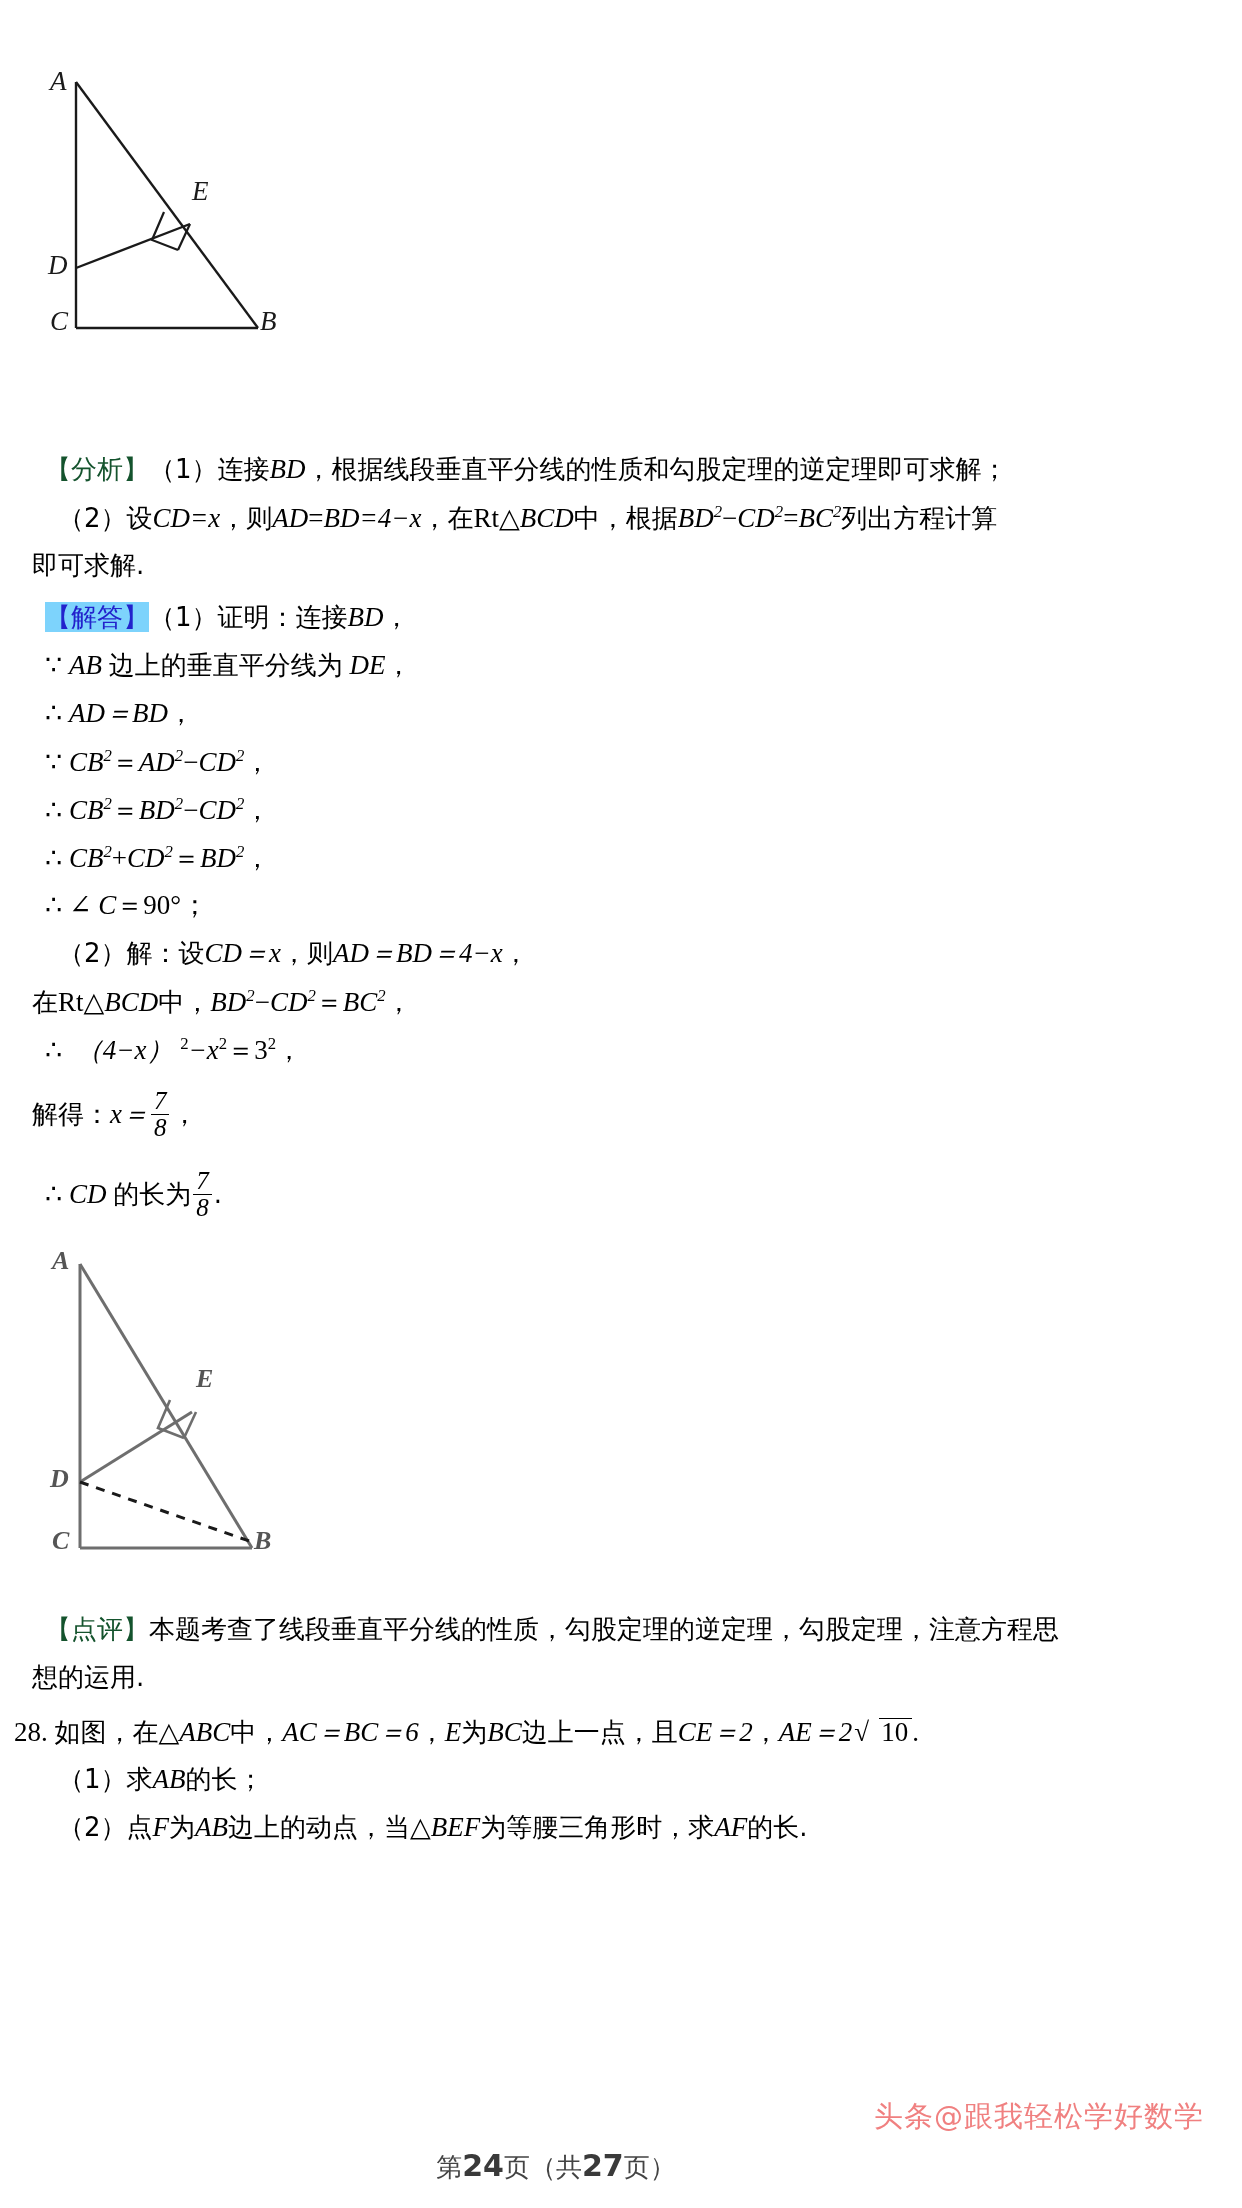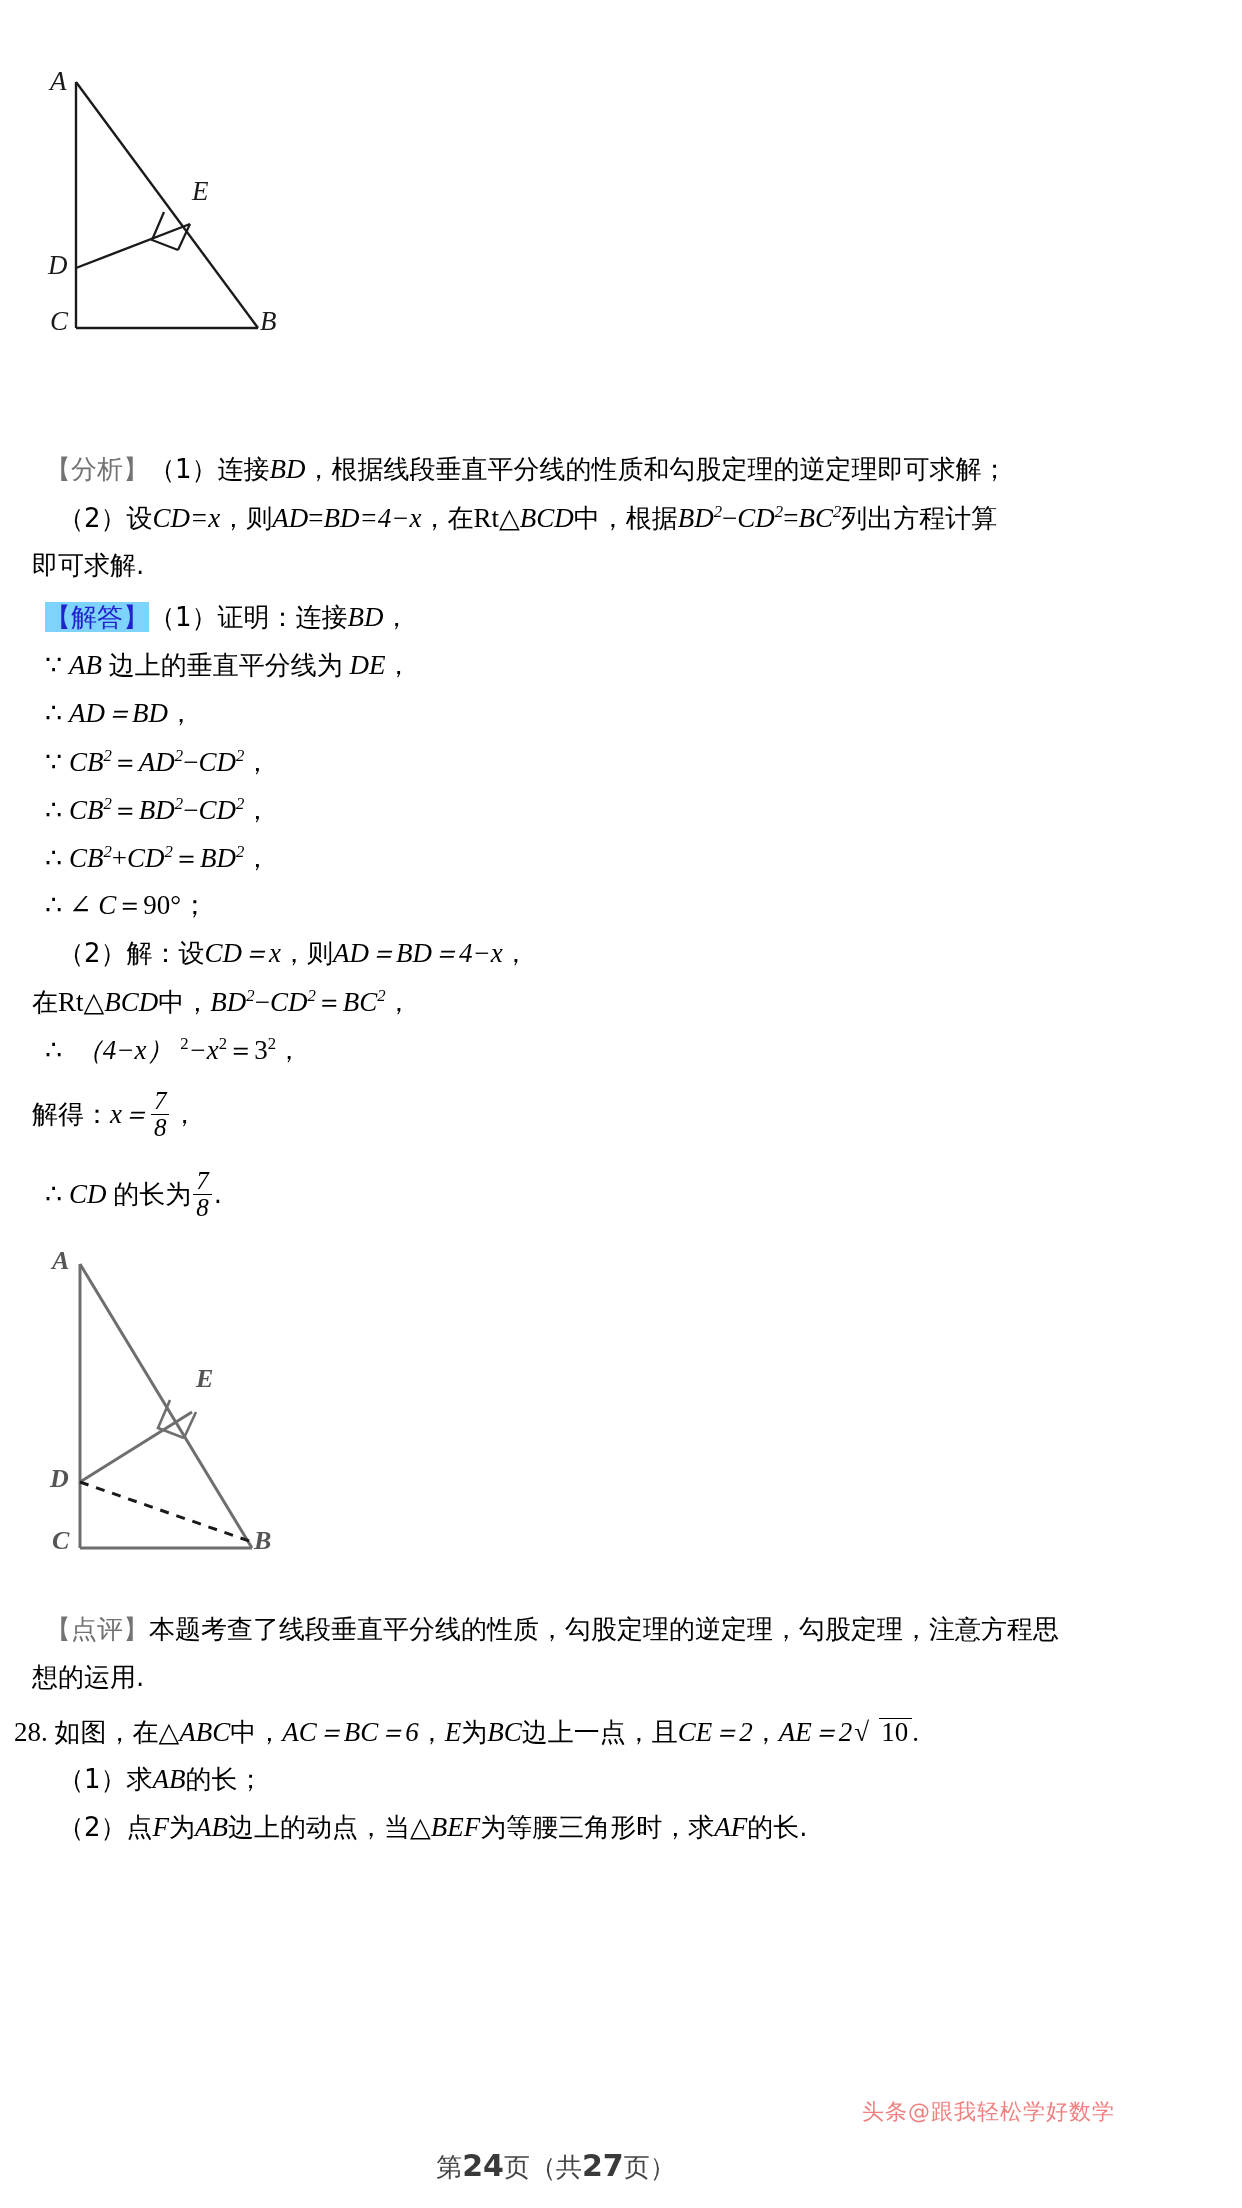--- a/index.html
+++ b/index.html
@@ -48,21 +48,21 @@
     font-size: 27px;
     line-height: 1.0;
     white-space: nowrap;
     font-family: "Liberation Serif", "DejaVu Serif", serif;
   }
   .cn {
     font-family: "DejaVu Sans", "Liberation Sans", sans-serif;
     font-size: 26px;
   }
   .tag {
-    color: #737373;
+    color: #14532d;
     font-family: Liberation Mono, monospace;
     font-weight: normal;
     font-size: 26px;
   }
   .tag-hl {
     color: #2222cc;
     background: #7dd3fc;
     font-family: "DejaVu Sans", "Liberation Sans", sans-serif;
     font-size: 26px;
   }
@@ -120,24 +120,25 @@
     color: #444444;
   }
   .footer .pnum {
     font-weight: bold;
     font-size: 30px;
     color: #3a3a3a;
   }
   .watermark {
     position: absolute;
     font-family: "DejaVu Sans", "Liberation Sans", sans-serif;
-    font-size: 22px;
+    font-size: 29px;
     color: #f08080;
     white-space: nowrap;
     letter-spacing: 1px;
+    margin-left: 12px;
   }
 </style>
 </head>
 <body>
 
 <div class="page">
 
   <div class="figure fig1" style="left:40px; top:60px; width:290px; height:300px;">
     <svg width="290" height="300" viewBox="0 0 290 300">
 

